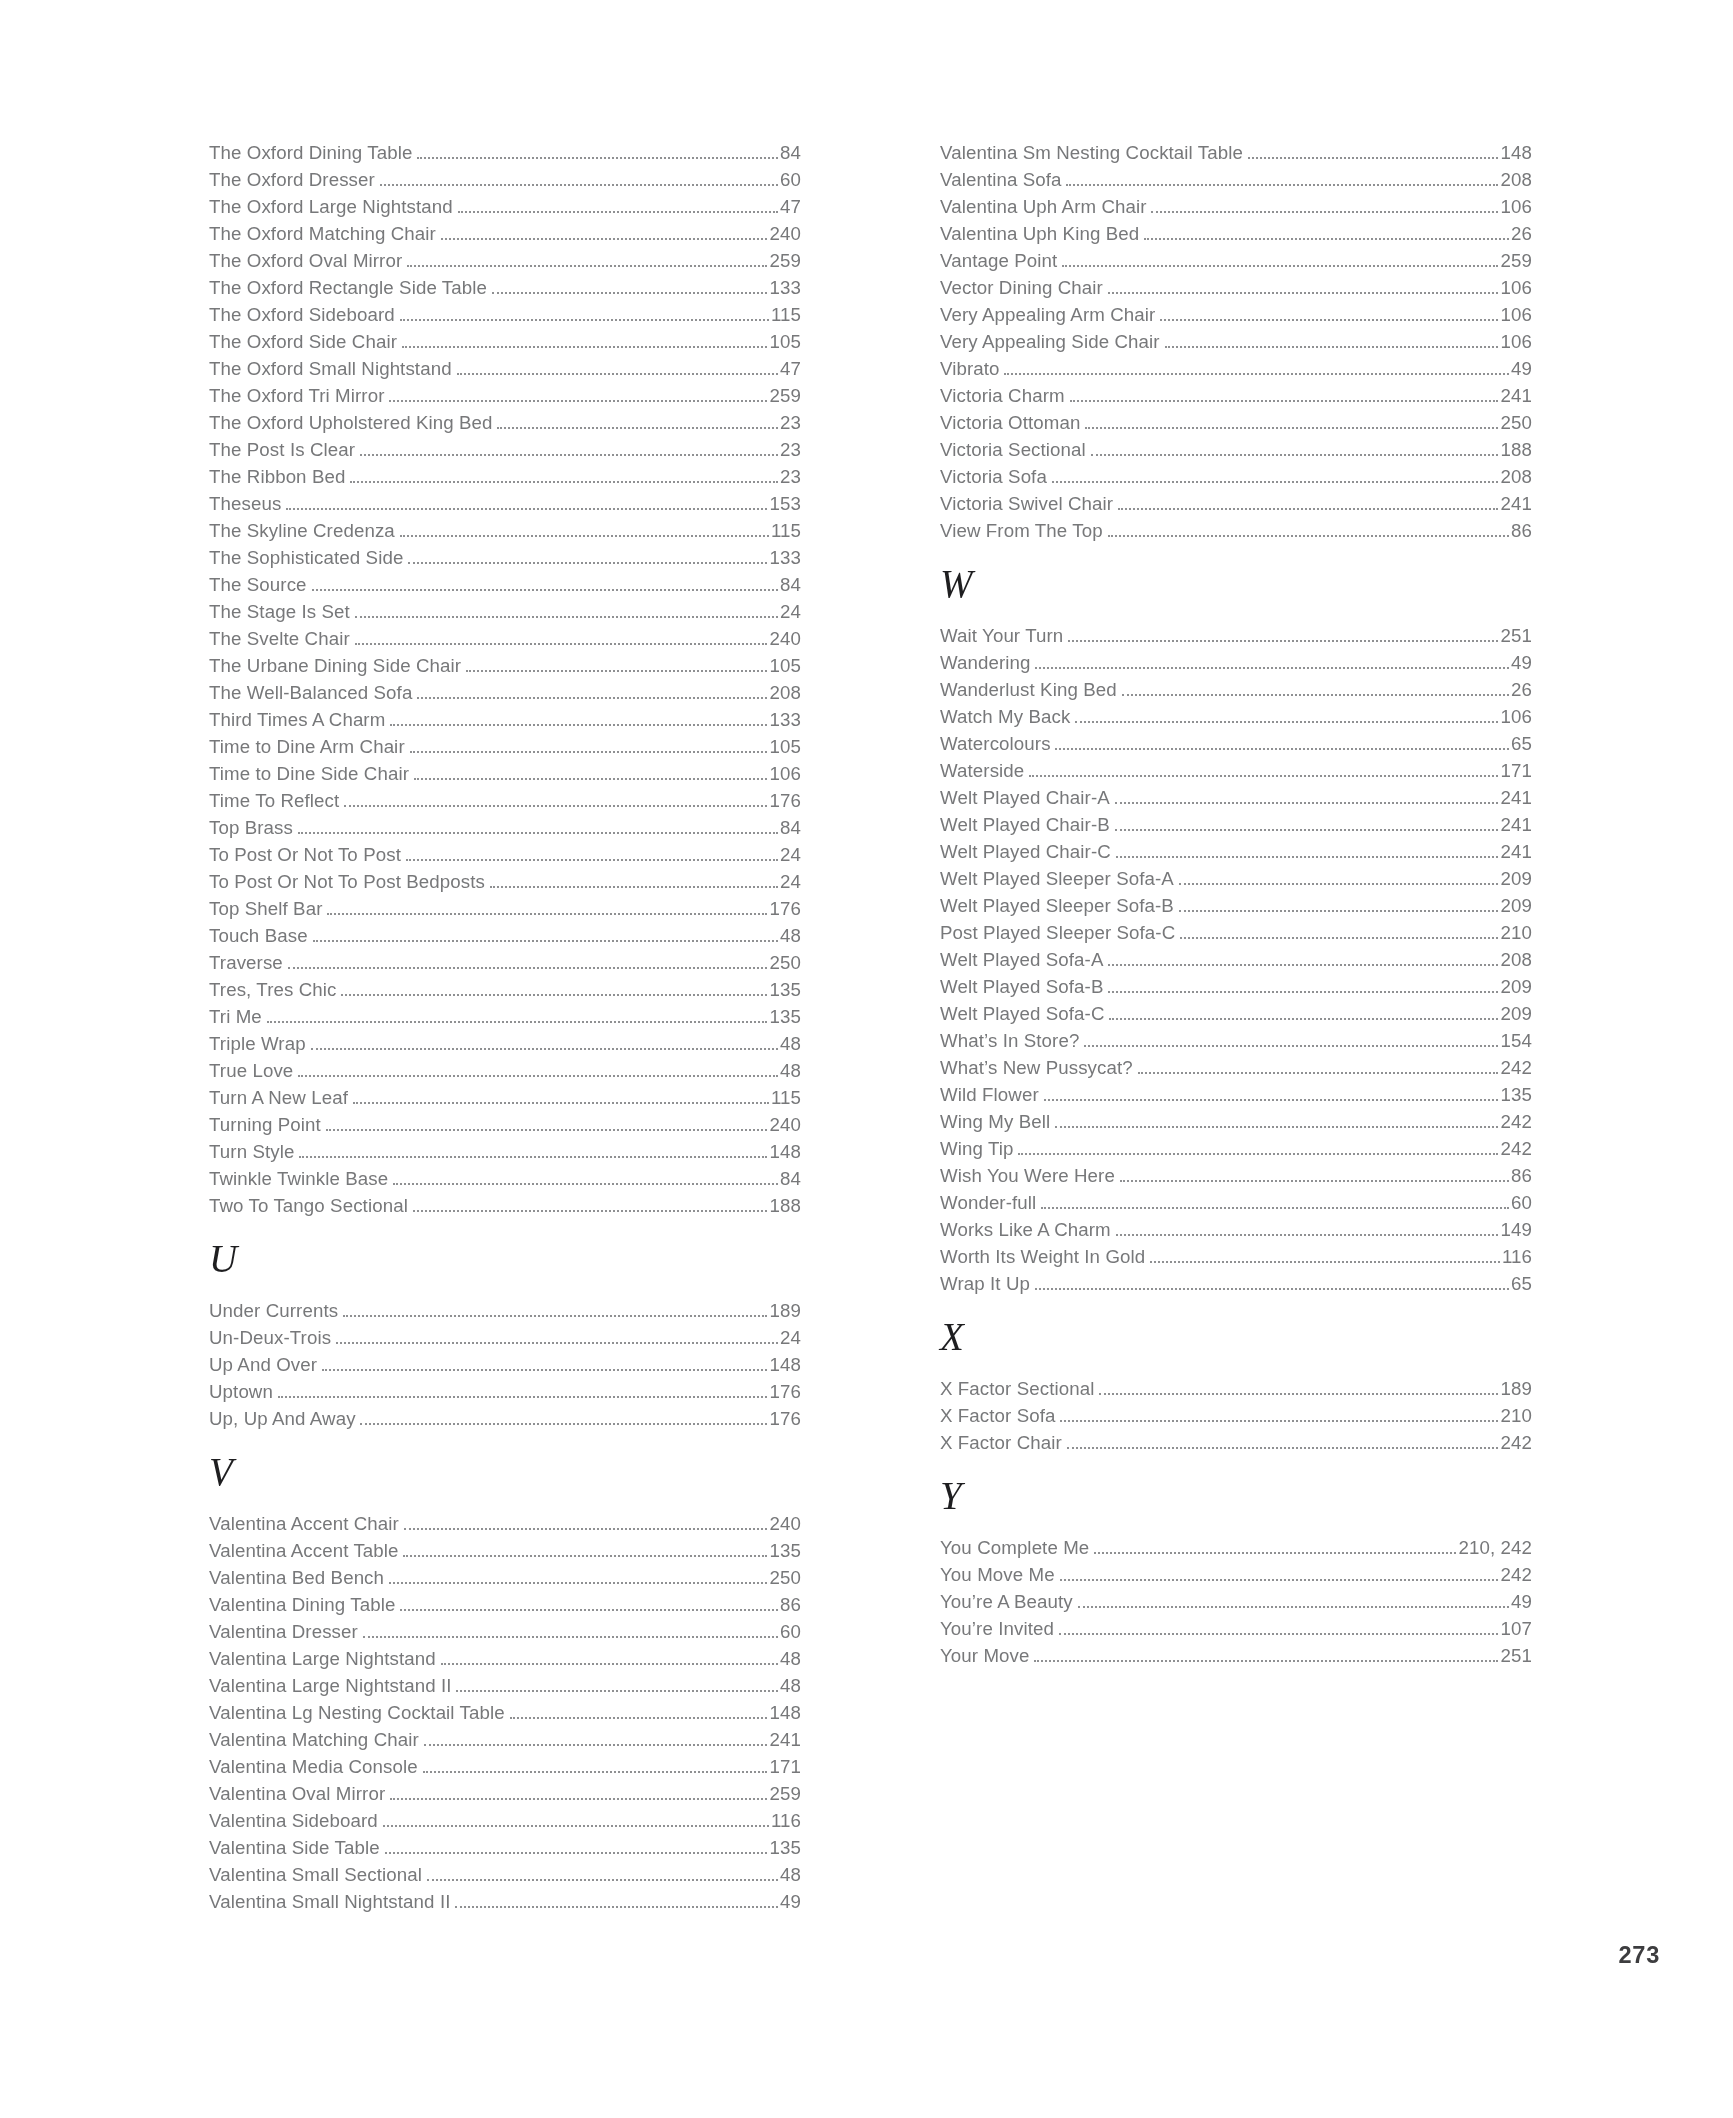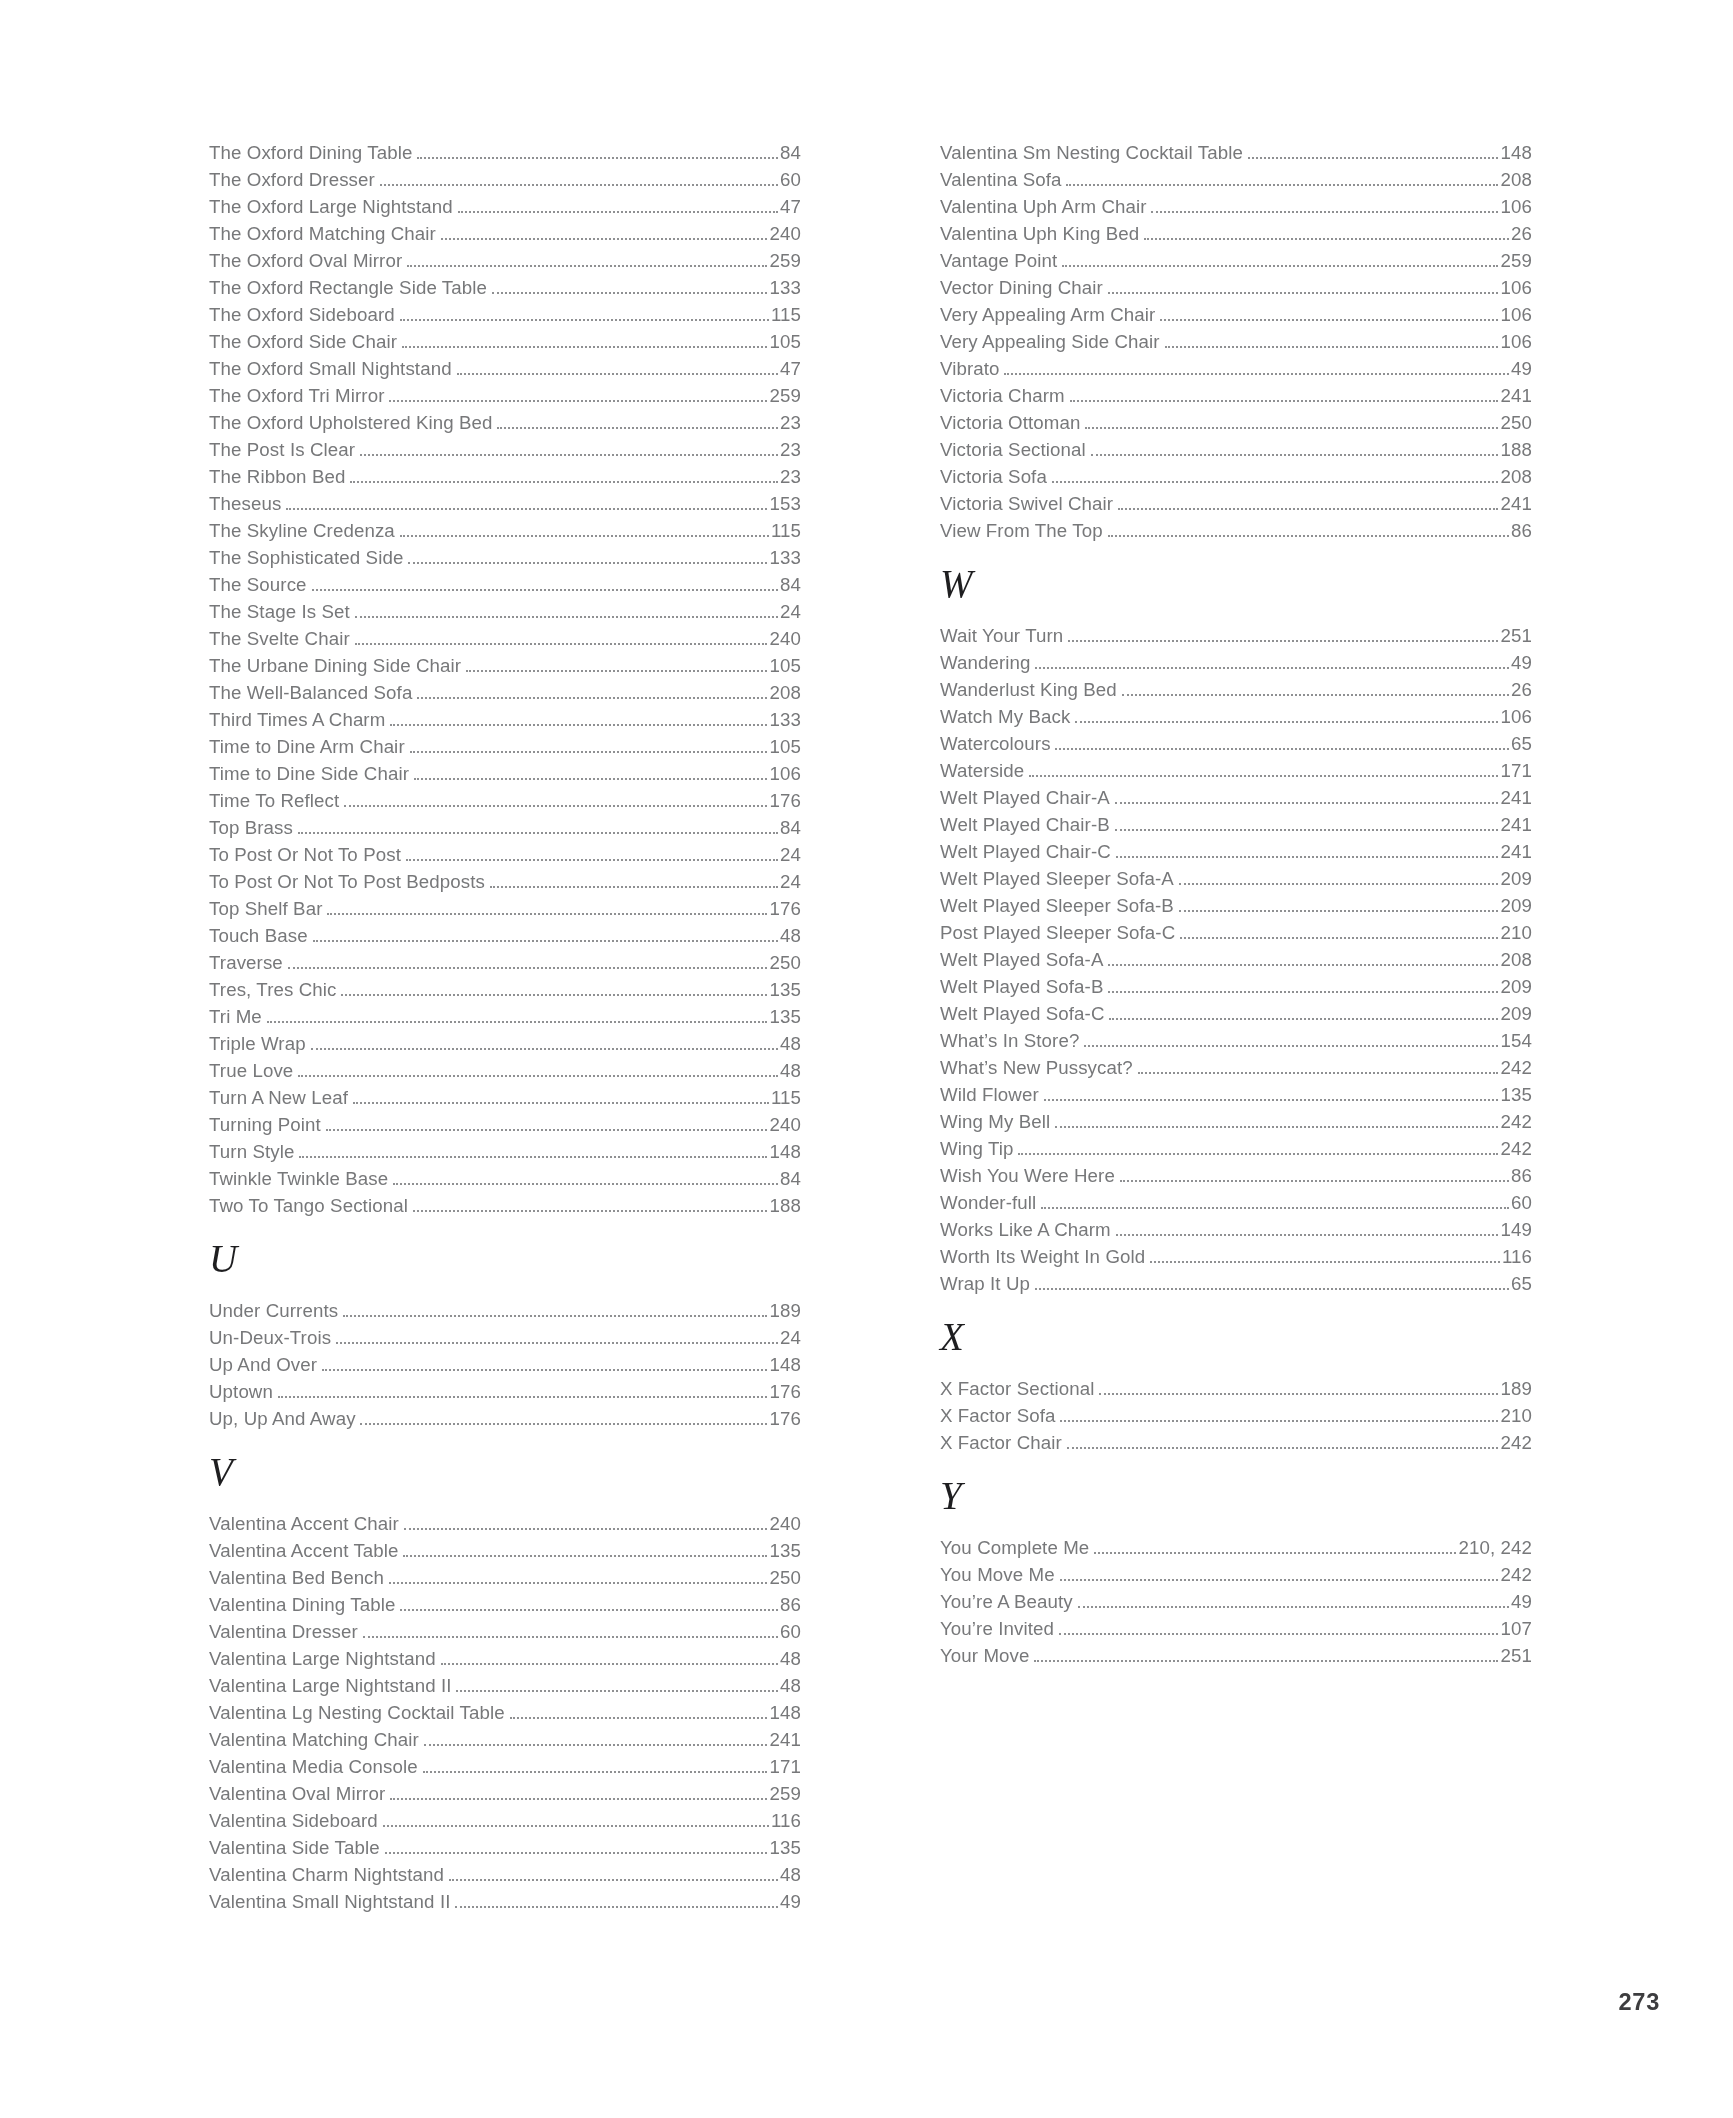--- a/index.html
+++ b/index.html
@@ -20,21 +20,21 @@
     border-bottom:2.1px dotted #8f9092;
     margin:0 2.1px 0.7px 4.9px;
   }
   .entry .pagenum{white-space:nowrap;line-height:27px;}
   .letter-row{height:78px;display:flex;align-items:center;}
   .letter{
     font-family:"Liberation Serif",serif;font-style:italic;
     font-size:39px;line-height:1;color:#1e1e20;
   }
   #page-number{
-    position:absolute;right:73px;top:1989px;
+    position:absolute;right:73px;top:1942px;
     font-size:23.6px;font-weight:700;color:#3d3d3f;letter-spacing:0.7px;
   }
 </style>
 </head>
 <body>
 
 <div id="col-left" class="col">
     <div class="entry">
       <span class="label">The Oxford Dining Table</span>
       <span class="leader"></span>
@@ -325,21 +325,21 @@
       <span class="label">Valentina Sideboard</span>
       <span class="leader"></span>
       <span class="pagenum">116</span>
     </div>
     <div class="entry">
       <span class="label">Valentina Side Table</span>
       <span class="leader"></span>
       <span class="pagenum">135</span>
     </div>
     <div class="entry">
-      <span class="label">Valentina Charm Nightstand</span>
+      <span class="label">Valentina Small Sectional</span>
       <span class="leader"></span>
       <span class="pagenum">48</span>
     </div>
     <div class="entry">
       <span class="label">Valentina Small Nightstand II</span>
       <span class="leader"></span>
       <span class="pagenum">49</span>
     </div>
   </div>
 <div id="col-right" class="col">

